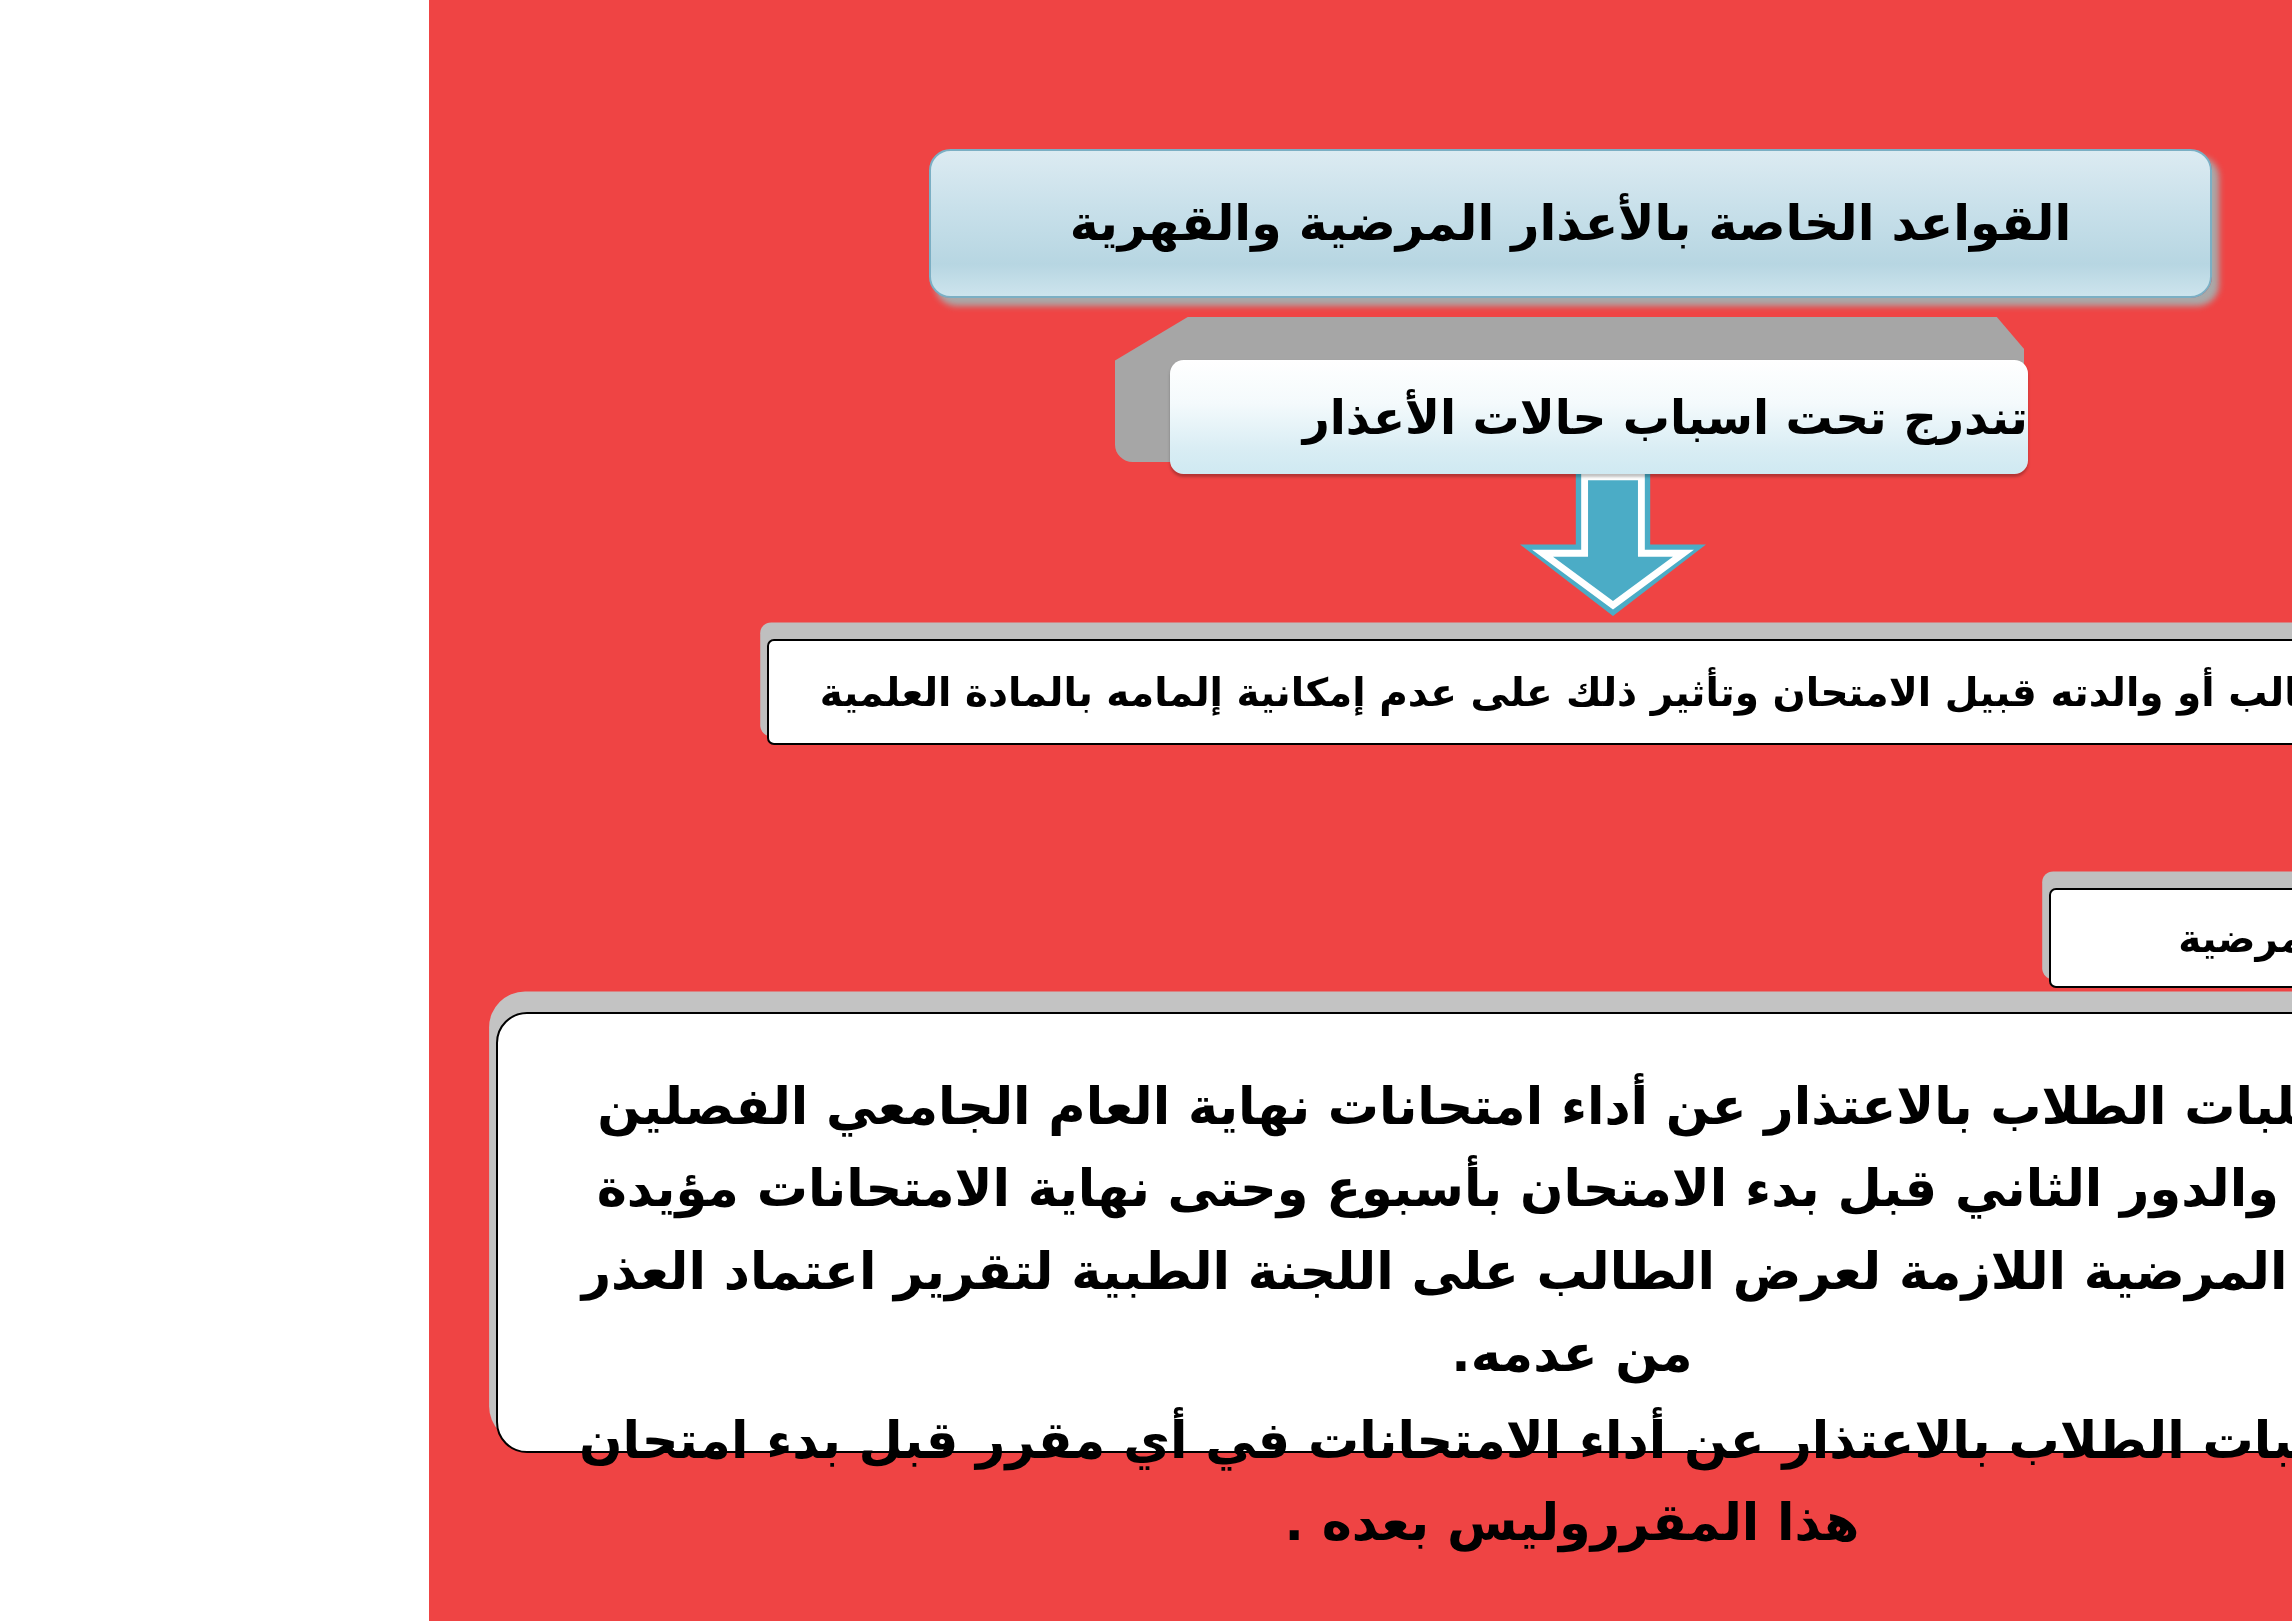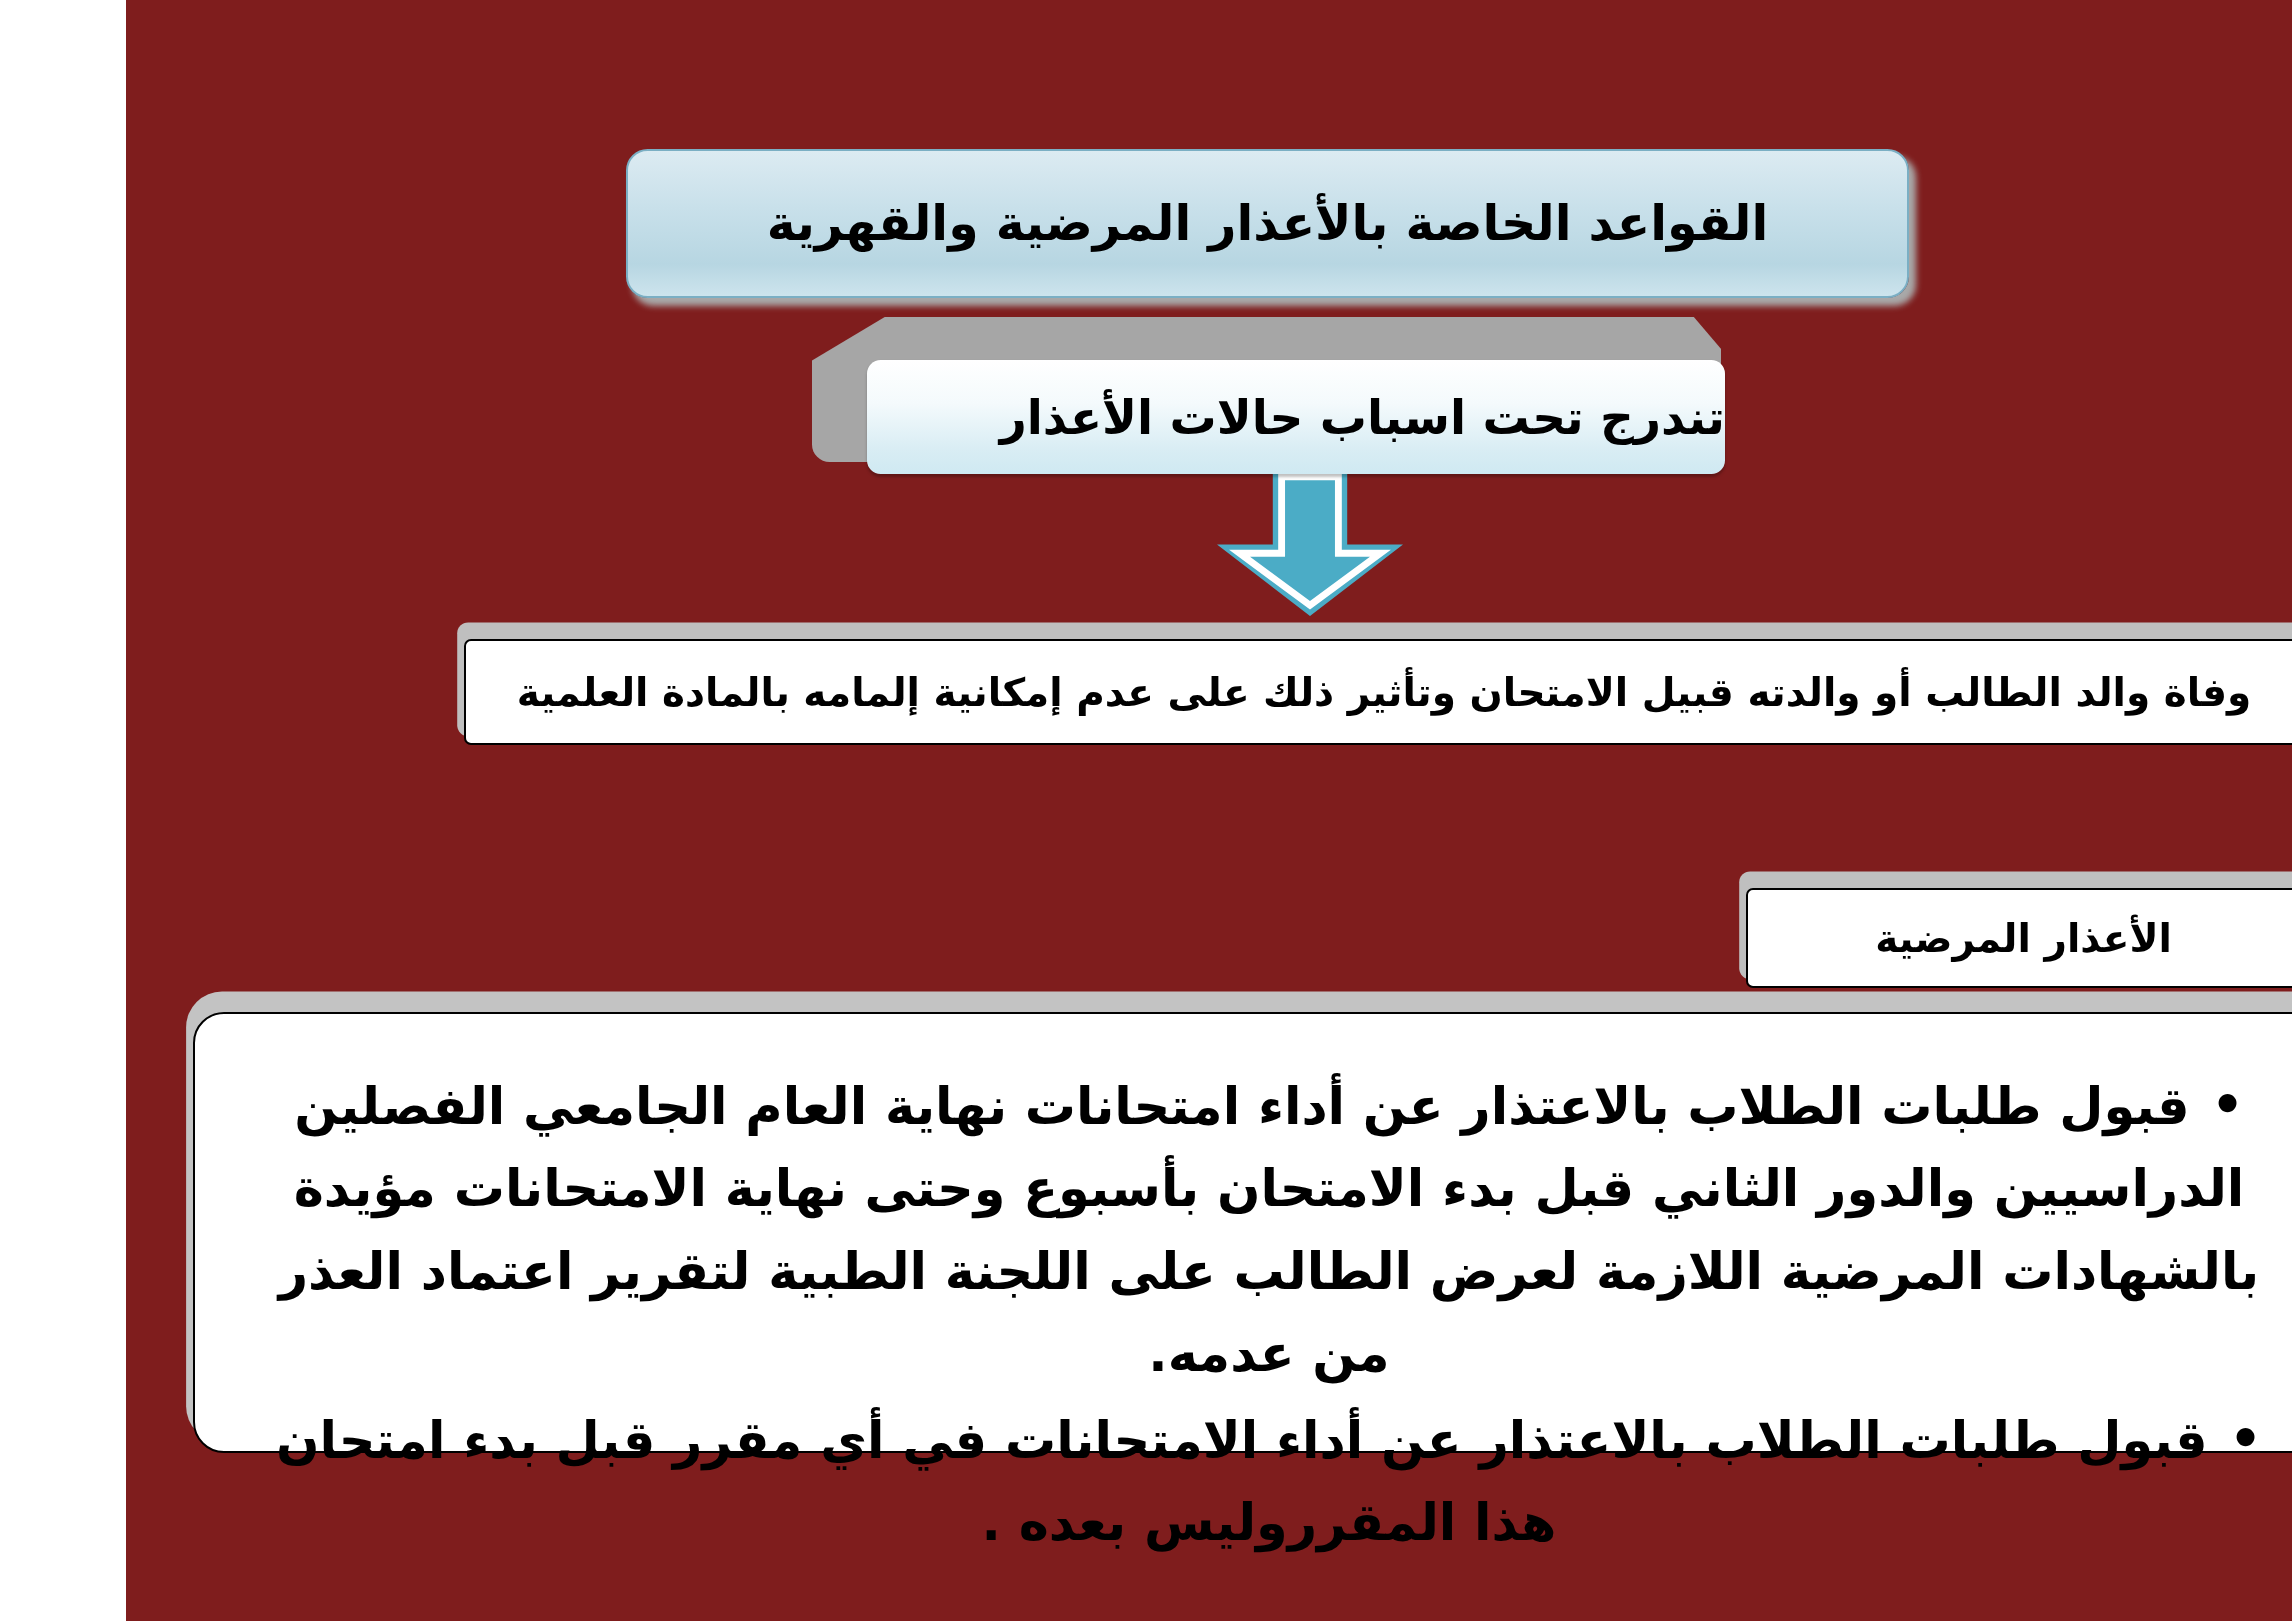--- a/index.html
+++ b/index.html
@@ -1,20 +1,20 @@
 <!DOCTYPE html>
 <html lang="ar" dir="rtl"><head>
 <meta charset="utf-8">
 <style>
   html, body { margin: 0; padding: 0; background: #ffffff; }
   .slide {
     position: relative;
-    width: 2166px;
+    width: 1863px;
     height: 1621px;
-    background: #7f1d1d;
+    background: #ef4444;
     font-family: "DejaVu Sans", sans-serif;
     direction: rtl;
     overflow: hidden;
     color: #000;
   }
 
   
   .title-box {
     position: absolute;
     left: 500px; top: 149px;

